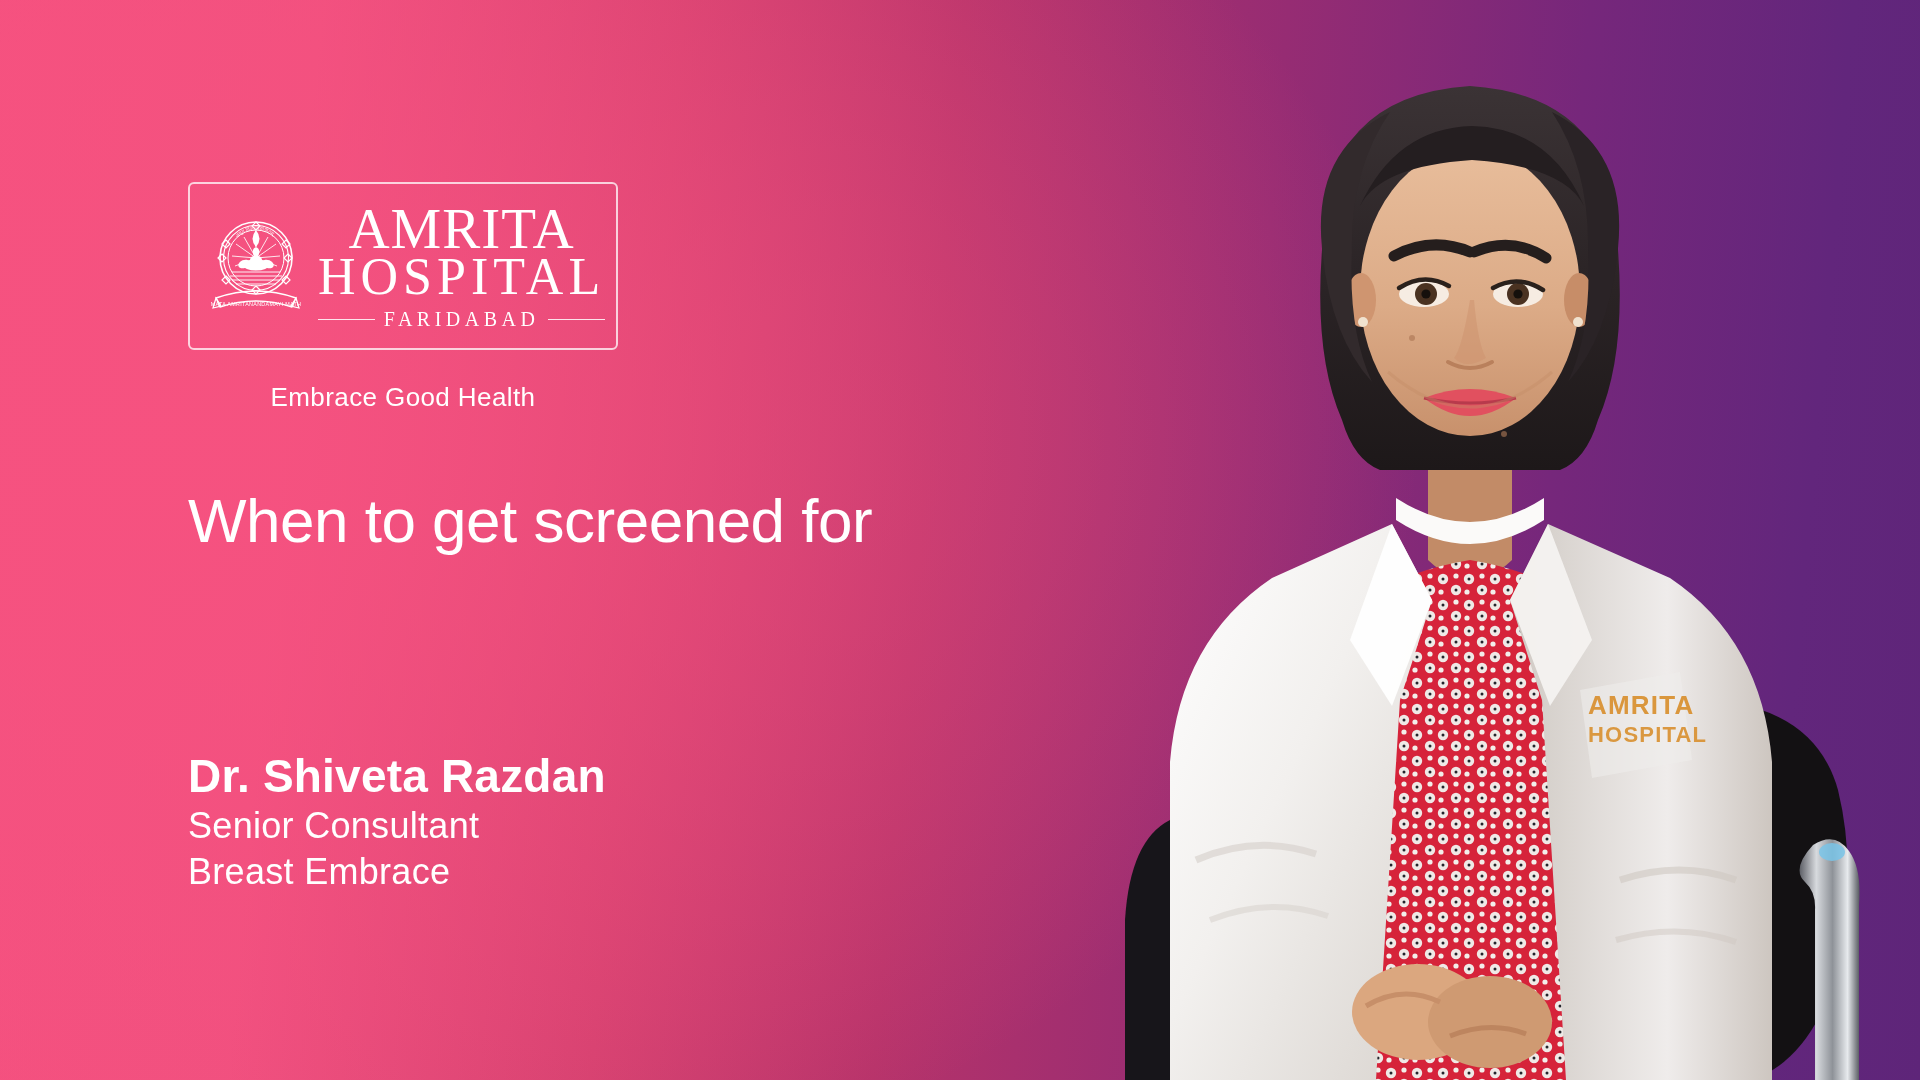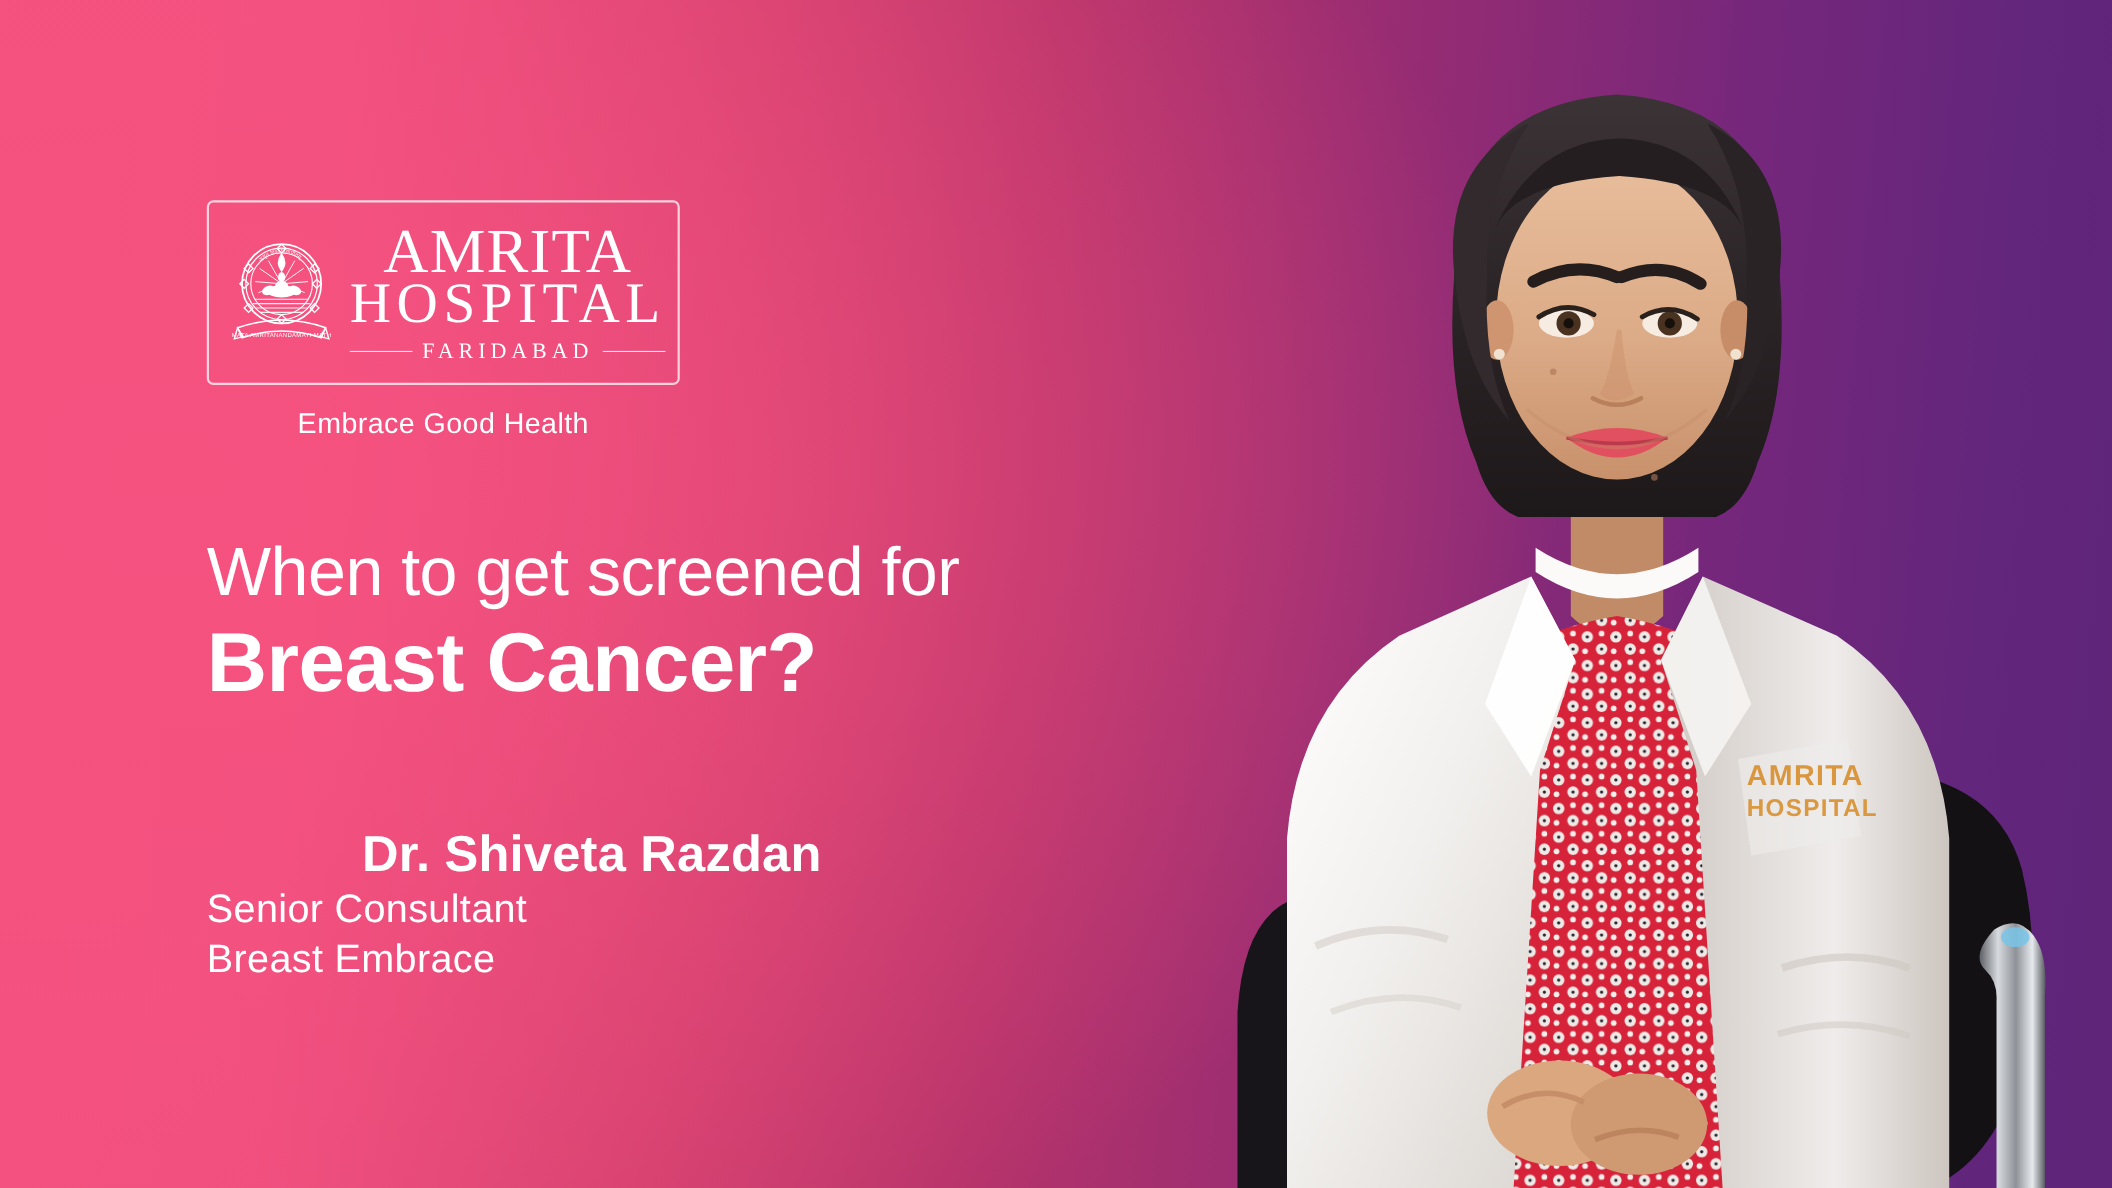--- a/index.html
+++ b/index.html
@@ -71,21 +71,21 @@
   }
   .wm-rule { flex:1 1 auto; height:1px; background:rgba(255,255,255,0.85); }
   .wm-faridabad {
     color:#fff;
     font-family:"Liberation Serif", serif;
     font-size:20px;
     letter-spacing:4.5px;
     white-space:nowrap;
   }
   #tagline {
-    margin-top:20px;
+    margin-top:32px;
     text-align:center;
     color:#fff;
     font-size:26px;
     letter-spacing:0.4px;
     font-weight:400;
   }
 
   
   #headline { position:absolute; left:188px; top:488px; width:880px; }
   .hl-line1 {
@@ -108,21 +108,20 @@
 
   
   #credit { position:absolute; left:188px; top:750px; width:700px; }
   .cr-name {
     color:#fff;
     font-size:46px;
     font-weight:700;
     letter-spacing:0.2px;
     line-height:1.15;
     white-space:nowrap;
-    text-align:center;
   }
   .cr-sub {
     color:#fff;
     font-size:36px;
     font-weight:400;
     letter-spacing:0.3px;
     line-height:1.28;
     white-space:nowrap;
   }
   #credit .cr-sub:first-of-type { margin-top:14px; }
@@ -331,21 +330,20 @@
           <span class="wm-rule"></span>
         </div>
       </div>
     </div>
 
     <div id="tagline">Embrace Good Health</div>
   </div>
 
   <div id="headline">
     <div class="hl-line1">When to get screened for</div>
-    <div class="hl-line2">Breast Cancer?</div>
   </div>
 
   <div id="credit">
     <div class="cr-name">Dr. Shiveta Razdan</div>
     <div class="cr-sub">Senior Consultant</div>
     <div class="cr-sub">Breast Embrace</div>
   </div>
 
 </div>
 

